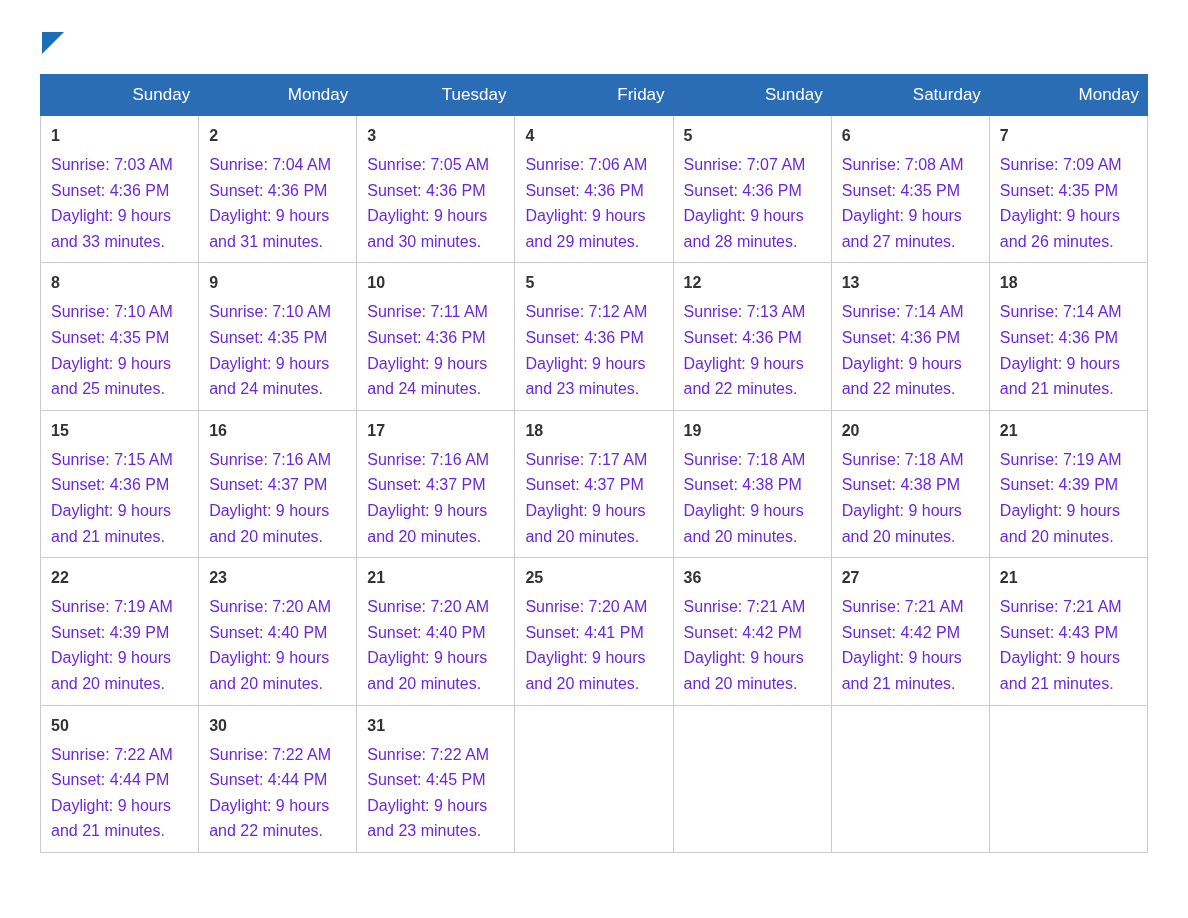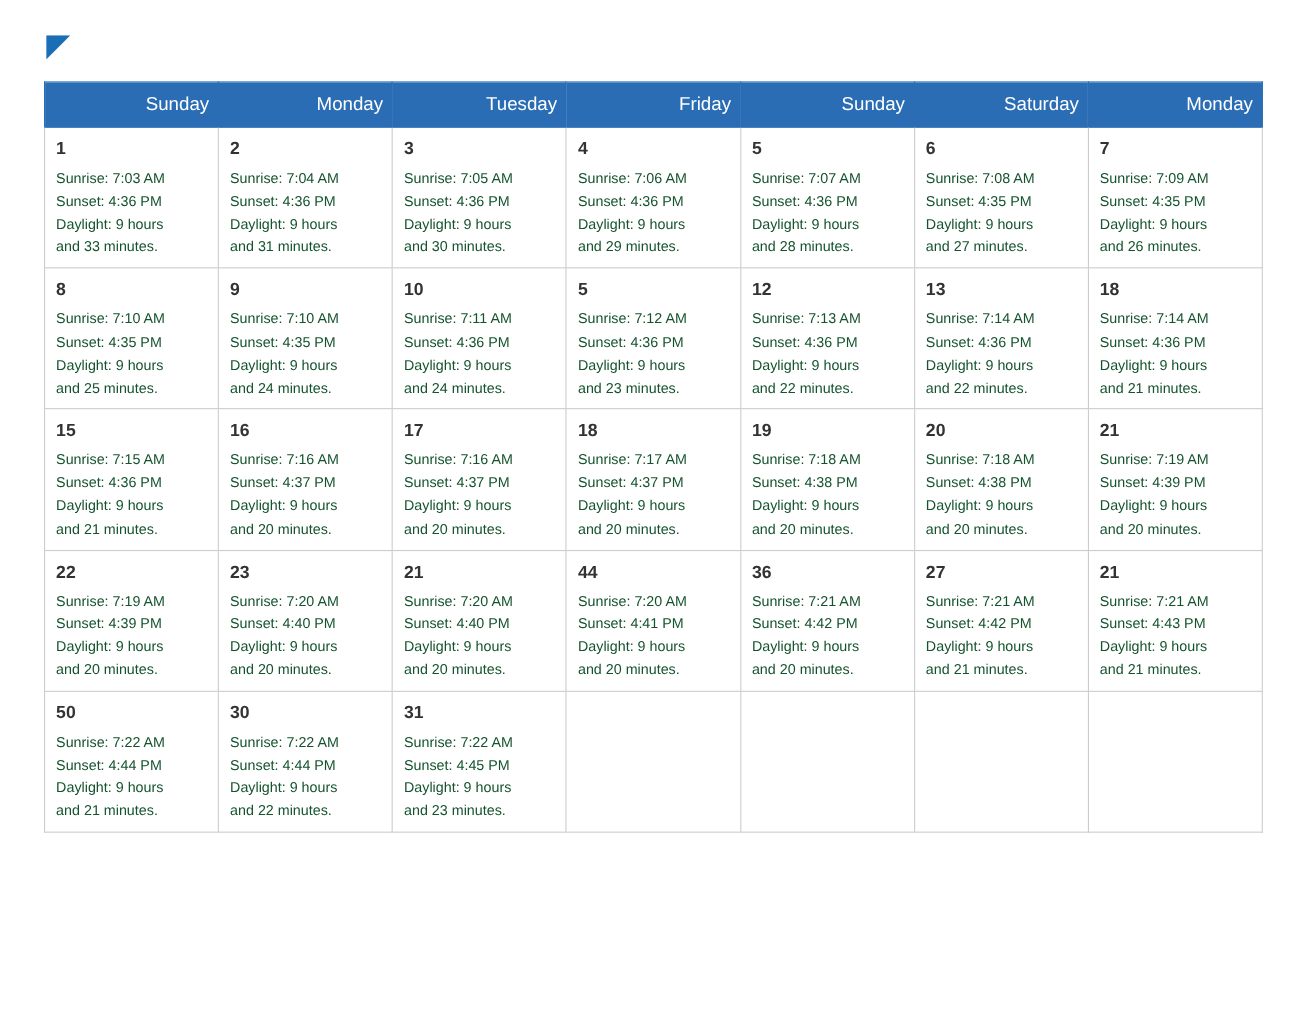--- a/index.html
+++ b/index.html
@@ -59,22 +59,22 @@
       color: #333;
       line-height: 1.5;
     }
     .day-num {
       font-size: 16px;
       font-weight: bold;
       display: block;
       margin-bottom: 4px;
     }
     .day-info {
-      font-size: 13px;
-      color: #14532d;
+      font-size: 16px;
+      color: #6d28d9;
       line-height: 1.6;
     }
     .empty-cell {
       background: #fff;
     }
     .logo-container {
       display: flex;
       align-items: center;
     }
   </style>
@@ -211,21 +211,21 @@
       </td>
         <td>
         <span class="day-num">23</span>
         <span class="day-info">Sunrise: 7:20 AM<br>Sunset: 4:40 PM<br>Daylight: 9 hours<br>and 20 minutes.</span>
       </td>
         <td>
         <span class="day-num">21</span>
         <span class="day-info">Sunrise: 7:20 AM<br>Sunset: 4:40 PM<br>Daylight: 9 hours<br>and 20 minutes.</span>
       </td>
         <td>
-        <span class="day-num">44</span>
+        <span class="day-num">25</span>
         <span class="day-info">Sunrise: 7:20 AM<br>Sunset: 4:41 PM<br>Daylight: 9 hours<br>and 20 minutes.</span>
       </td>
         <td>
         <span class="day-num">36</span>
         <span class="day-info">Sunrise: 7:21 AM<br>Sunset: 4:42 PM<br>Daylight: 9 hours<br>and 20 minutes.</span>
       </td>
         <td>
         <span class="day-num">27</span>
         <span class="day-info">Sunrise: 7:21 AM<br>Sunset: 4:42 PM<br>Daylight: 9 hours<br>and 21 minutes.</span>
       </td>

